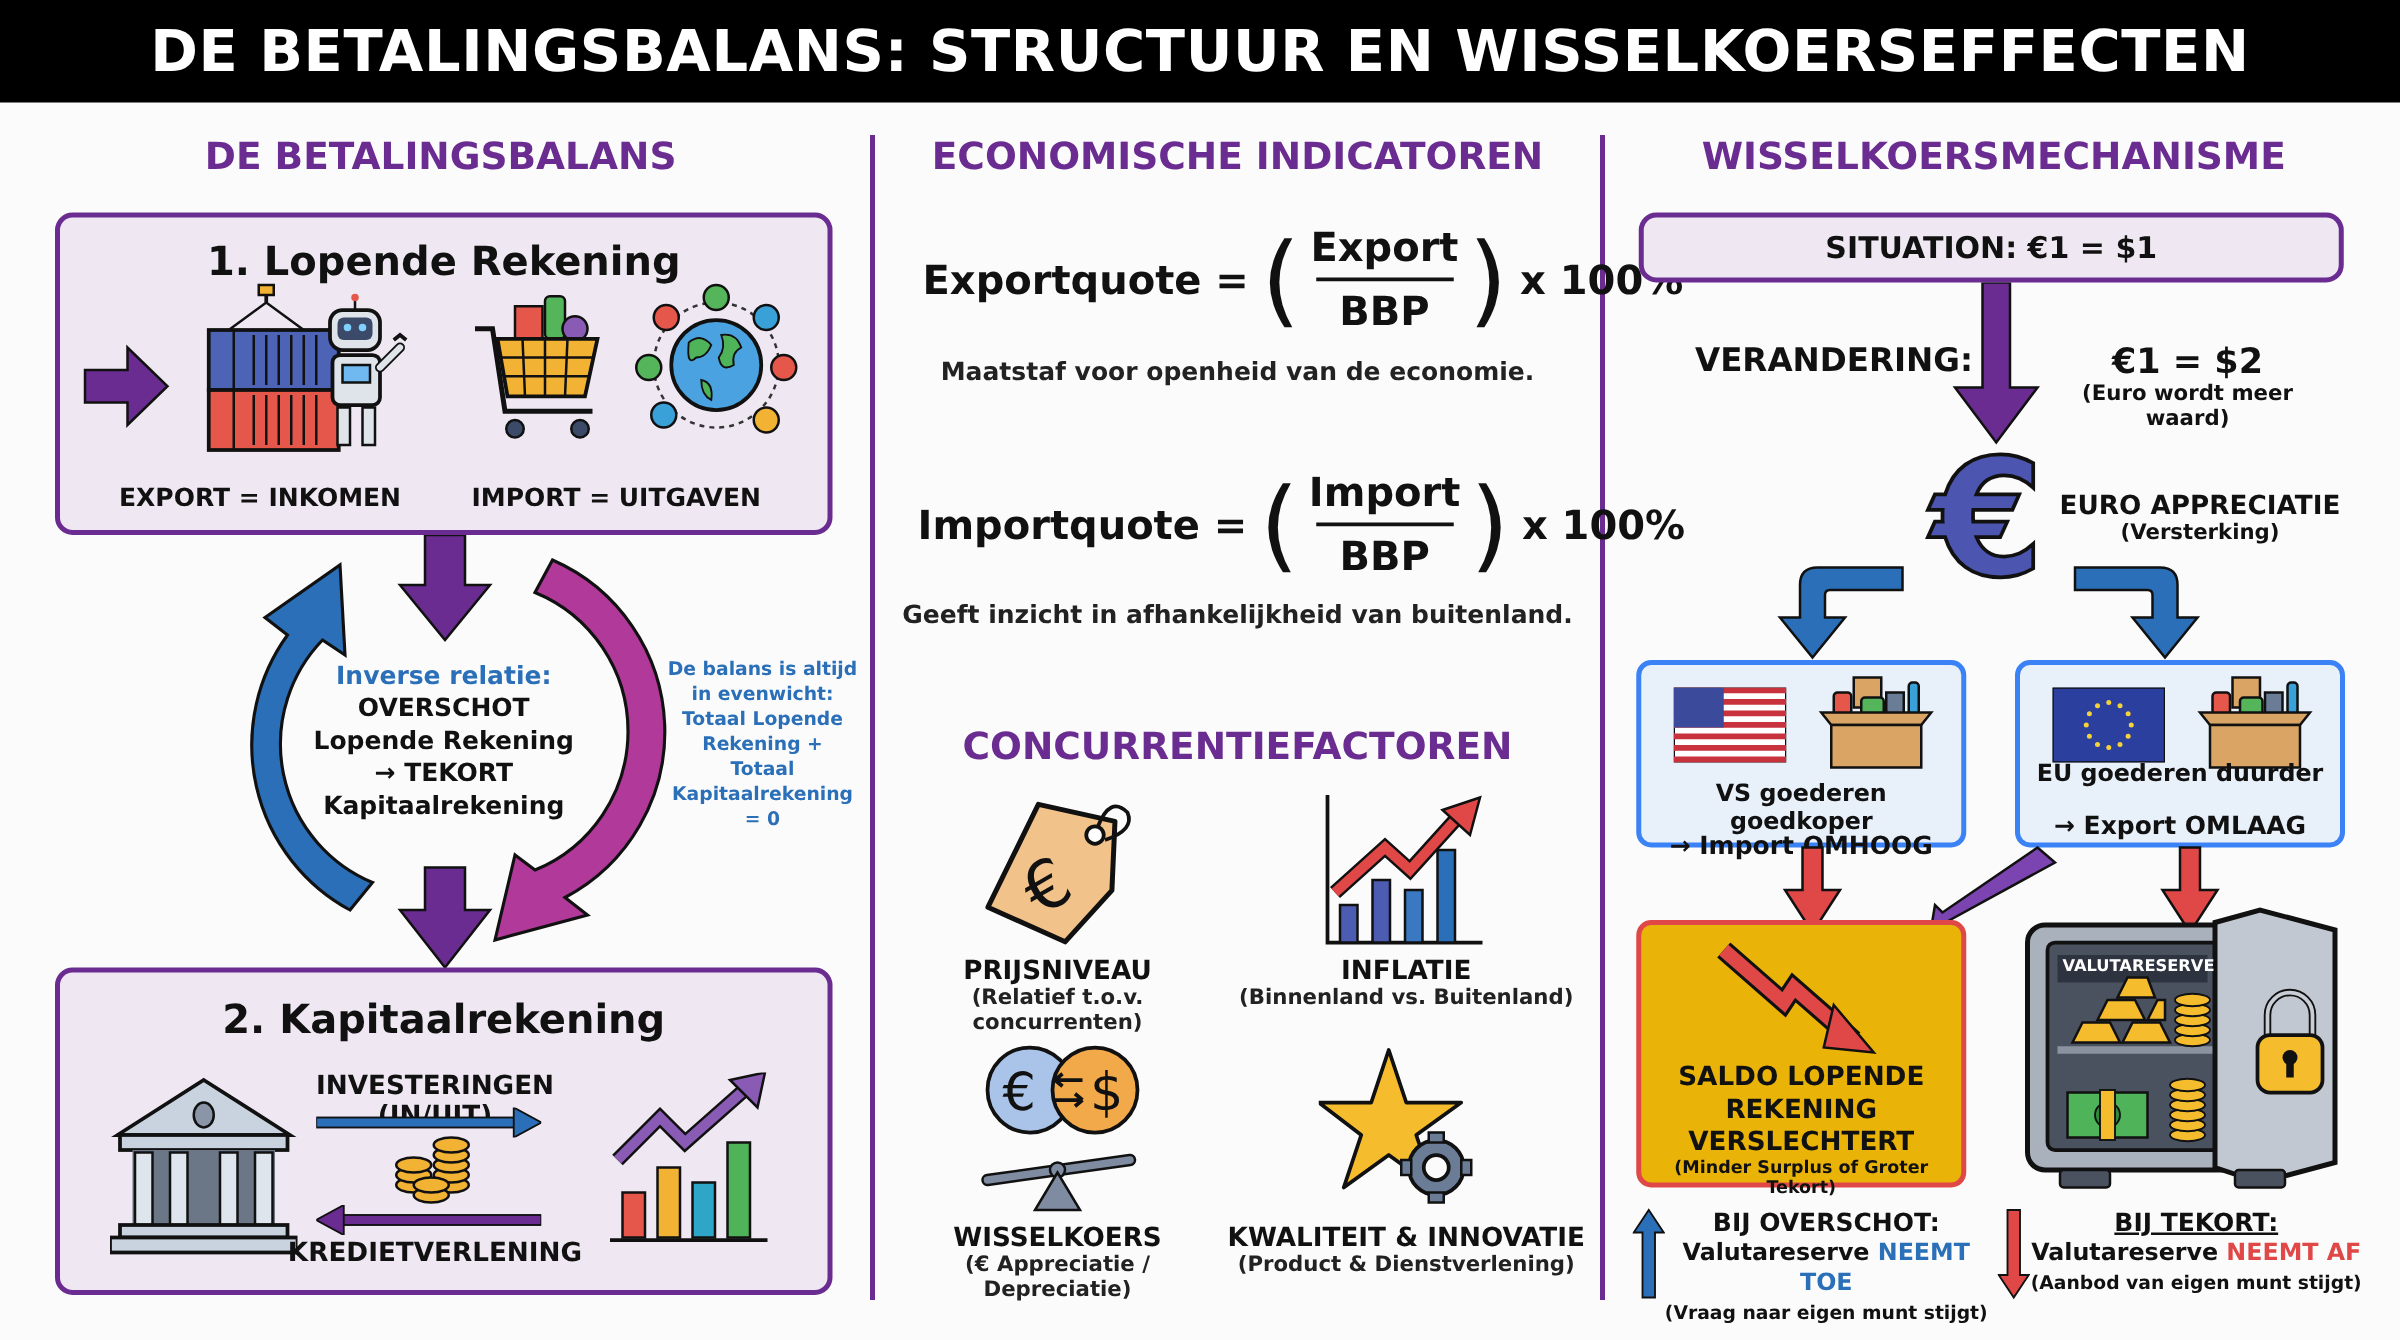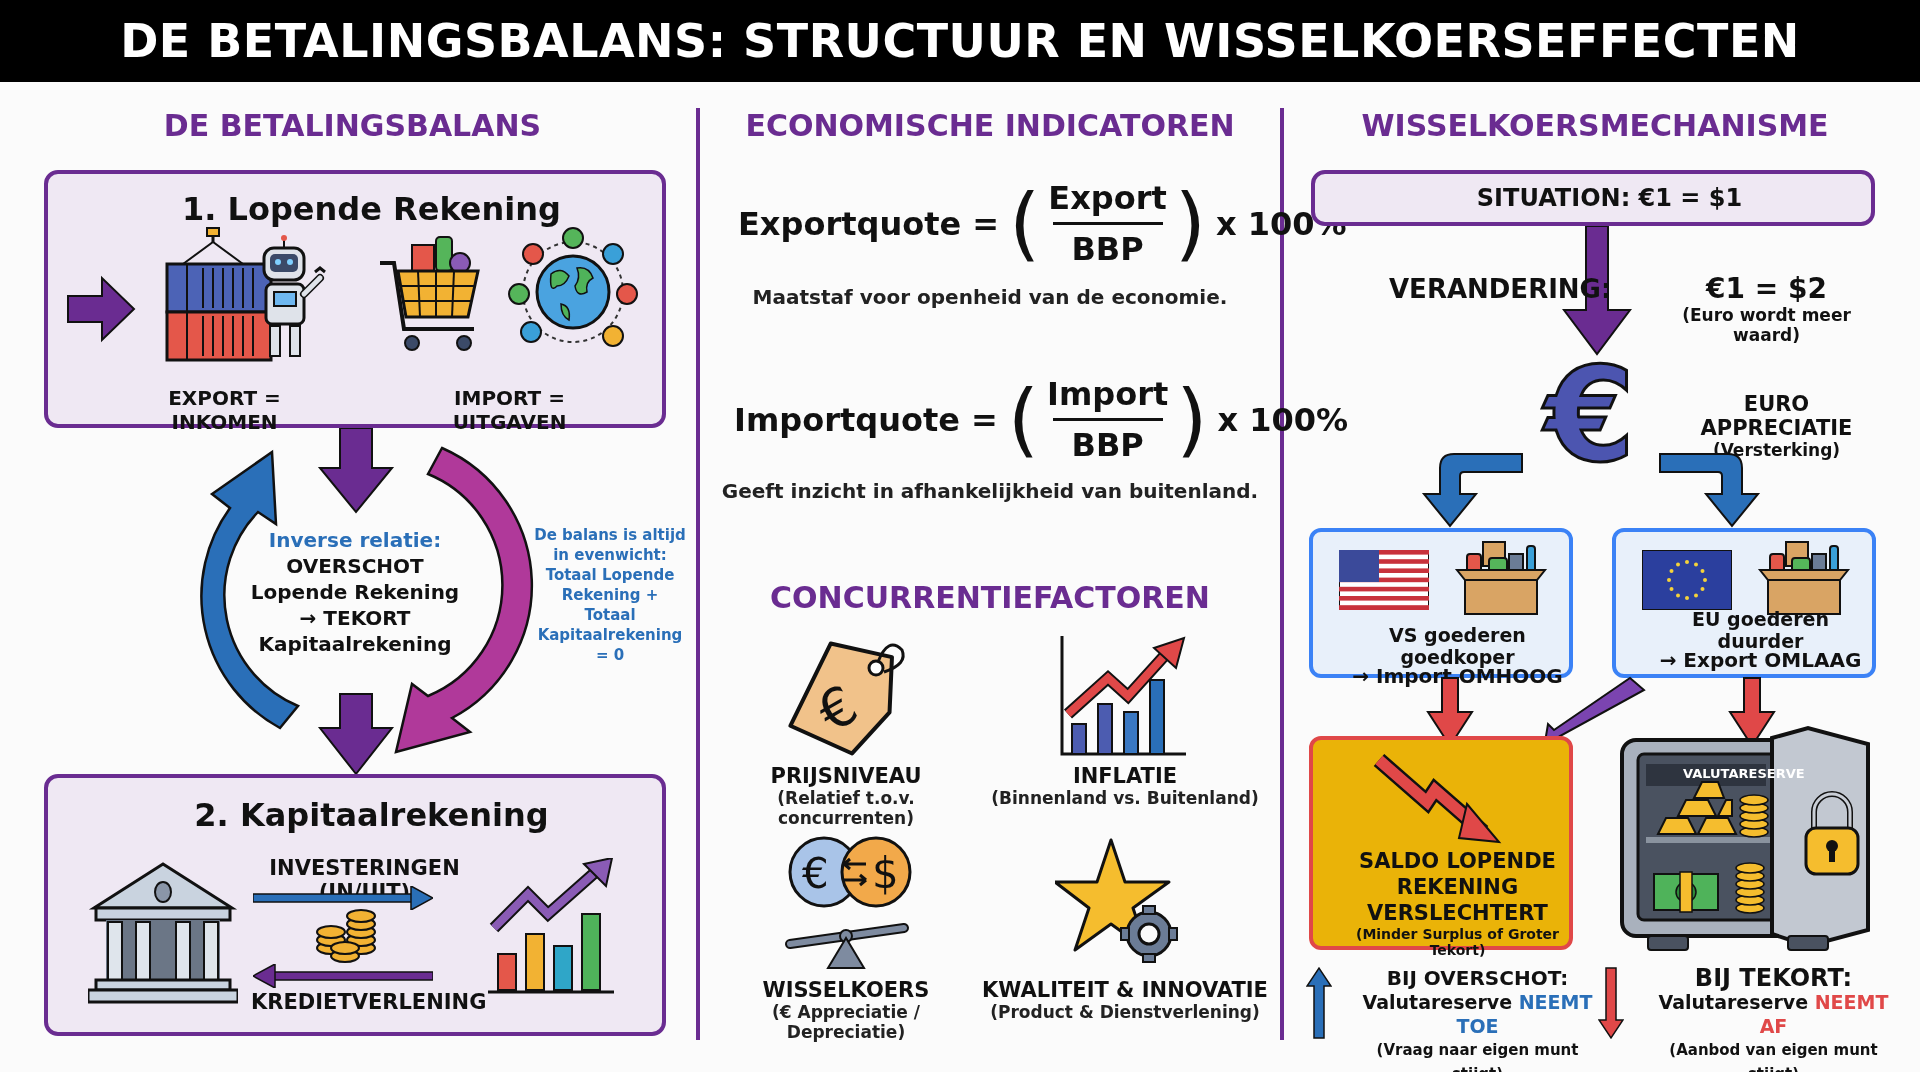--- a/index.html
+++ b/index.html
@@ -12,21 +12,21 @@
   .divider { position: absolute; top: 108px; width: 4px; height: 932px; background: #6a2c91; }
 
   .sec-title { position: absolute; text-align: center; font-weight: bold; color: #6a2c91; font-size: 30px; }
 
   .pbox { position: absolute; border: 4px solid #6a2c91; border-radius: 14px; background: #efe8f3; }
   .bbox { position: absolute; border: 4px solid #3b82f6; border-radius: 12px; background: #e8f0fa; }
   .rbox { position: absolute; border: 4px solid #e04848; border-radius: 12px; background: #eab308; }
 
   .abs { position: absolute; }
   .center { text-align: center; }
-  .bold { font-weight: bold; padding-left: 33px; }
+  .bold { font-weight: bold; }
 
   .formula { position: absolute; display: flex; align-items: center; font-weight: bold; font-size: 32px; }
   .frac { display: flex; flex-direction: column; align-items: center; margin: 0 8px; position: relative; padding: 0 18px; }
   .frac .num, .frac .den { font-size: 32px; line-height: 40px; }
   .frac .bar { width: 110px; height: 3px; background: #111; margin: 4px 0; }
   .paren { font-size: 80px; font-weight: normal; line-height: 80px; }
 
   .desc { position: absolute; text-align: center; font-size: 20px; font-weight: bold; line-height: 26px; color: #222; }
 
   .factor-label { position: absolute; text-align: center; }
@@ -453,18 +453,18 @@
   <div class="bold" style="font-size:19px;">
     <span>Valutareserve </span><span style="color:#2a6fb8;">NEEMT TOE</span>
   </div>
   <div class="bold" style="font-size:15px;">(Vraag naar eigen munt stijgt)</div>
 </div>
 
 <svg class="abs" style="left:1598px; top:966px;" width="26" height="74" viewBox="0 0 26 74">
   <polygon points="8,2 18,2 18,54 25,54 13,72 1,54 8,54" fill="#e04848" stroke="#111" stroke-width="1.5"></polygon>
 </svg>
 <div class="abs center" style="left:1622px; top:966px; width:270px; line-height:24px;">
-  <div class="bold" style="font-size:24px;">BIJ TEKORT:</div>
+  <div class="bold" style="font-size:20px;text-decoration:underline;">BIJ TEKORT:</div>
   <div class="bold" style="font-size:19px;">
     <span>Valutareserve </span><span style="color:#e04848;">NEEMT AF</span>
   </div>
   <div class="bold" style="font-size:15px;">(Aanbod van eigen munt stijgt)</div>
 </div>
 
 </body></html>

